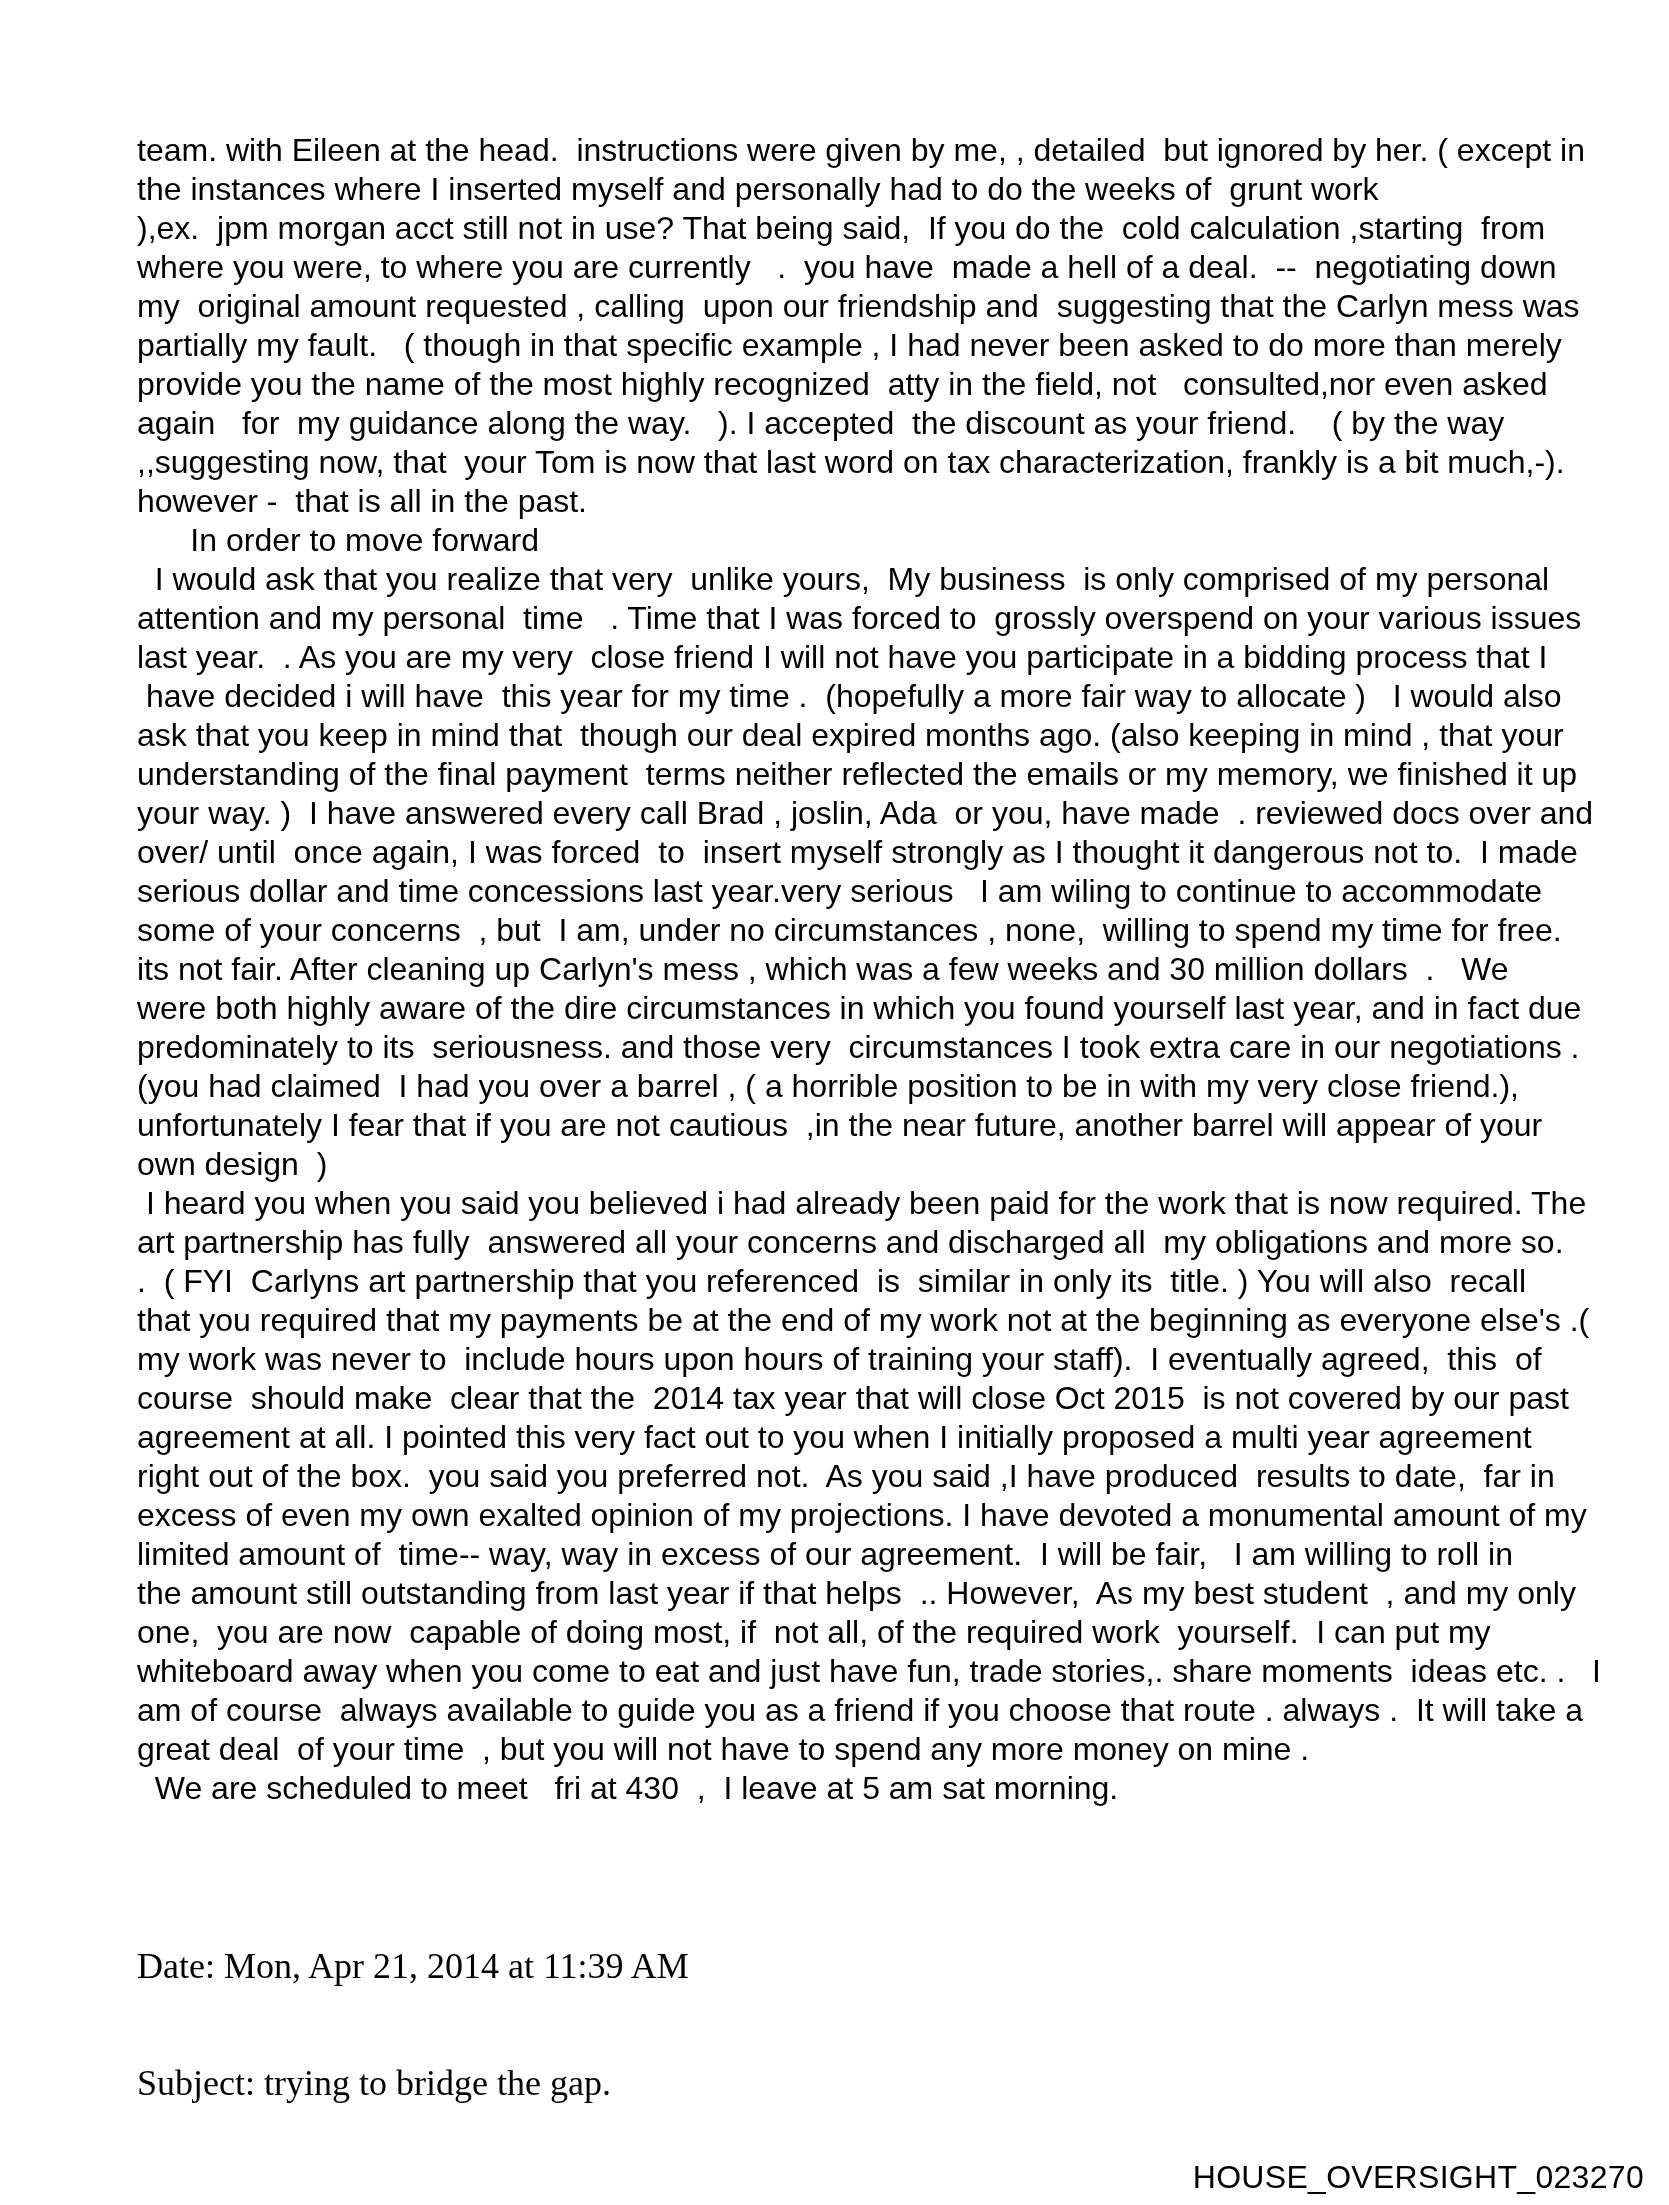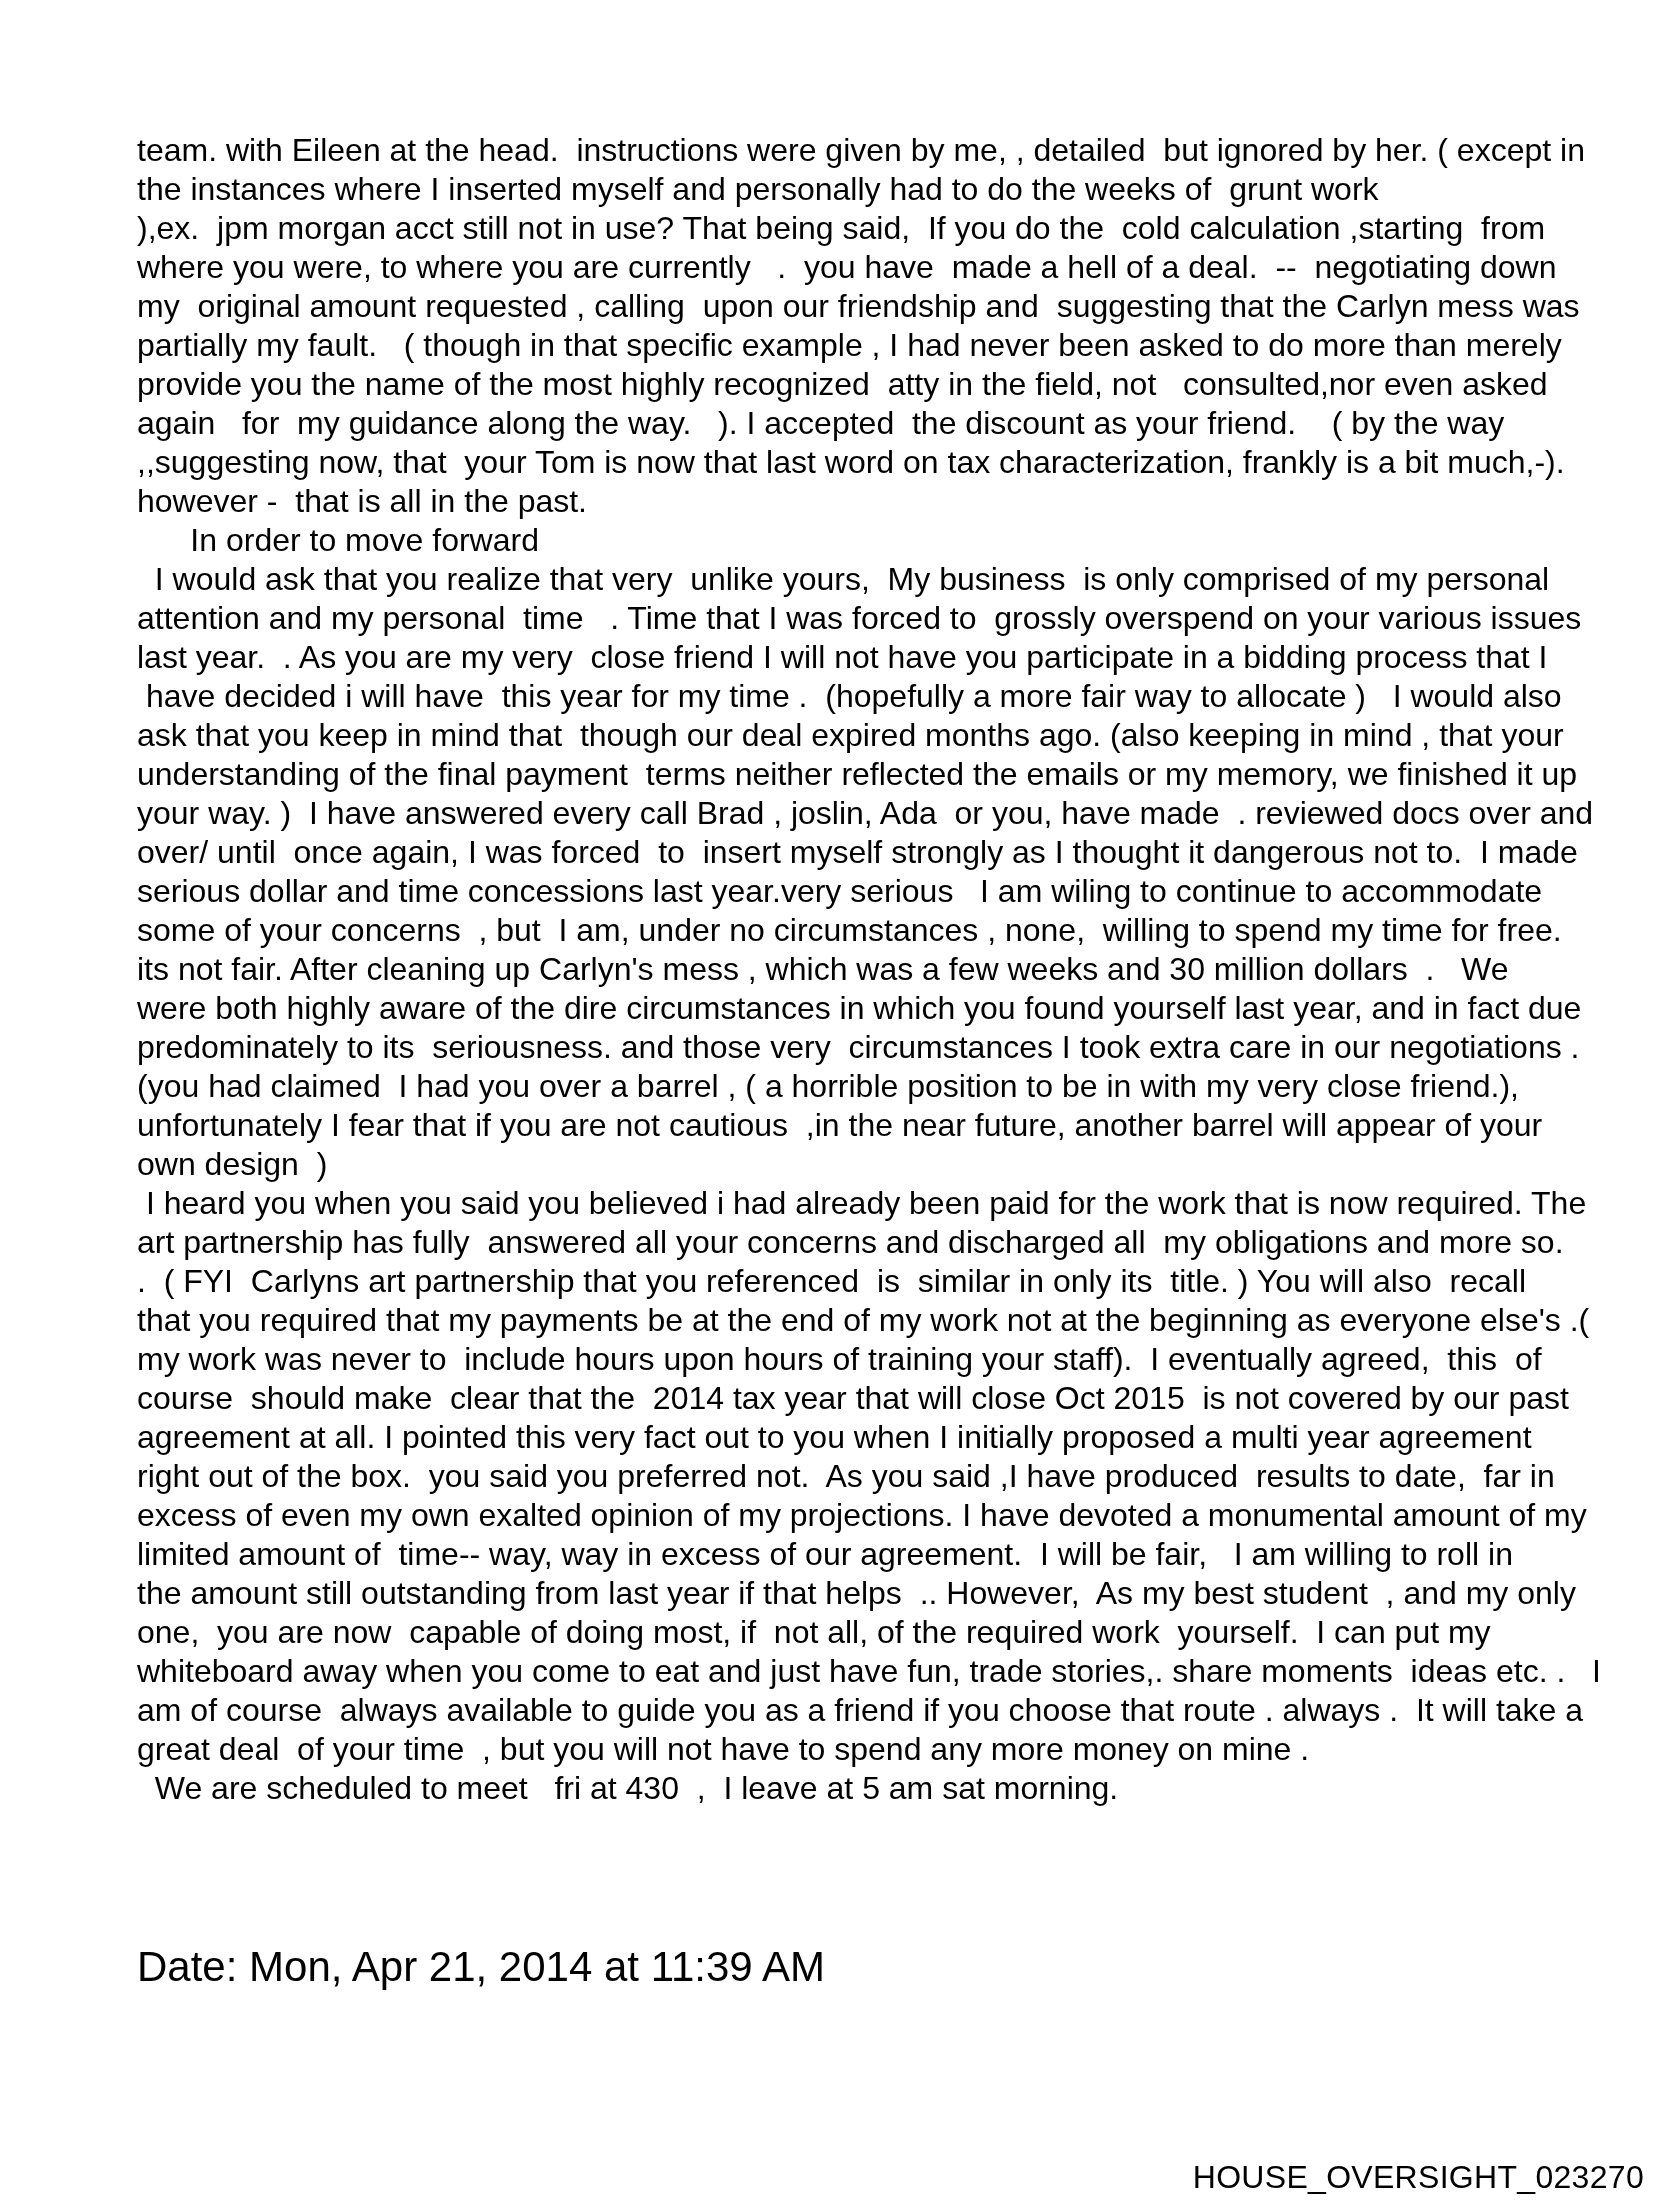--- a/index.html
+++ b/index.html
@@ -32,22 +32,22 @@
     white-space: pre;
   }
   .line {
     display: block;
     height: 39px;
   }
   .header-block {
     position: absolute;
     left: 137px;
     top: 1869px;
-    font-family: Liberation Sans, sans-serif;
-    font-size: 42px;
+    font-family: Liberation Serif, serif;
+    font-size: 36px;
     line-height: 39px;
     white-space: pre;
   }
   .bates {
     position: absolute;
     right: 25px;
     top: 2159px;
     font-family: "Liberation Sans", "DejaVu Sans", sans-serif;
     font-size: 32px;
     letter-spacing: 0.3px;
@@ -55,17 +55,18 @@
   }
 </style>
 </head>
 <body>
 
 <div class="page">
   <div class="body-text" id="body-text"><span class="line">team. with Eileen at the head.  instructions were given by me, , detailed  but ignored by her. ( except in</span><span class="line">the instances where I inserted myself and personally had to do the weeks of  grunt work</span><span class="line">),ex.  jpm morgan acct still not in use? That being said,  If you do the  cold calculation ,starting  from</span><span class="line">where you were, to where you are currently   .  you have  made a hell of a deal.  --  negotiating down</span><span class="line">my  original amount requested , calling  upon our friendship and  suggesting that the Carlyn mess was</span><span class="line">partially my fault.   ( though in that specific example , I had never been asked to do more than merely</span><span class="line">provide you the name of the most highly recognized  atty in the field, not   consulted,nor even asked</span><span class="line">again   for  my guidance along the way.   ). I accepted  the discount as your friend.    ( by the way</span><span class="line">,,suggesting now, that  your Tom is now that last word on tax characterization, frankly is a bit much,-).</span><span class="line">however -  that is all in the past.</span><span class="line">      In order to move forward</span><span class="line">  I would ask that you realize that very  unlike yours,  My business  is only comprised of my personal</span><span class="line">attention and my personal  time   . Time that I was forced to  grossly overspend on your various issues</span><span class="line">last year.  . As you are my very  close friend I will not have you participate in a bidding process that I</span><span class="line"> have decided i will have  this year for my time .  (hopefully a more fair way to allocate )   I would also</span><span class="line">ask that you keep in mind that  though our deal expired months ago. (also keeping in mind , that your</span><span class="line">understanding of the final payment  terms neither reflected the emails or my memory, we finished it up</span><span class="line">your way. )  I have answered every call Brad , joslin, Ada  or you, have made  . reviewed docs over and</span><span class="line">over/ until  once again, I was forced  to  insert myself strongly as I thought it dangerous not to.  I made</span><span class="line">serious dollar and time concessions last year.very serious   I am wiling to continue to accommodate</span><span class="line">some of your concerns  , but  I am, under no circumstances , none,  willing to spend my time for free.</span><span class="line">its not fair. After cleaning up Carlyn's mess , which was a few weeks and 30 million dollars  .   We</span><span class="line">were both highly aware of the dire circumstances in which you found yourself last year, and in fact due</span><span class="line">predominately to its  seriousness. and those very  circumstances I took extra care in our negotiations .</span><span class="line">(you had claimed  I had you over a barrel , ( a horrible position to be in with my very close friend.),</span><span class="line">unfortunately I fear that if you are not cautious  ,in the near future, another barrel will appear of your</span><span class="line">own design  )</span><span class="line"> I heard you when you said you believed i had already been paid for the work that is now required. The</span><span class="line">art partnership has fully  answered all your concerns and discharged all  my obligations and more so.</span><span class="line">.  ( FYI  Carlyns art partnership that you referenced  is  similar in only its  title. ) You will also  recall</span><span class="line">that you required that my payments be at the end of my work not at the beginning as everyone else's .(</span><span class="line">my work was never to  include hours upon hours of training your staff).  I eventually agreed,  this  of</span><span class="line">course  should make  clear that the  2014 tax year that will close Oct 2015  is not covered by our past</span><span class="line">agreement at all. I pointed this very fact out to you when I initially proposed a multi year agreement</span><span class="line">right out of the box.  you said you preferred not.  As you said ,I have produced  results to date,  far in</span><span class="line">excess of even my own exalted opinion of my projections. I have devoted a monumental amount of my</span><span class="line">limited amount of  time-- way, way in excess of our agreement.  I will be fair,   I am willing to roll in</span><span class="line">the amount still outstanding from last year if that helps  .. However,  As my best student  , and my only</span><span class="line">one,  you are now  capable of doing most, if  not all, of the required work  yourself.  I can put my</span><span class="line">whiteboard away when you come to eat and just have fun, trade stories,. share moments  ideas etc. .   I</span><span class="line">am of course  always available to guide you as a friend if you choose that route . always .  It will take a</span><span class="line">great deal  of your time  , but you will not have to spend any more money on mine .</span><span class="line">  We are scheduled to meet   fri at 430  ,  I leave at 5 am sat morning.</span></div>
 
   <div class="header-block">
     <span class="line">Date: Mon, Apr 21, 2014 at 11:39 AM</span>
+    <span class="line">Subject: trying to bridge the gap.</span>
   </div>
 
   <div class="bates">HOUSE_OVERSIGHT_023270</div>
 </div>
 
 
 </body></html>

